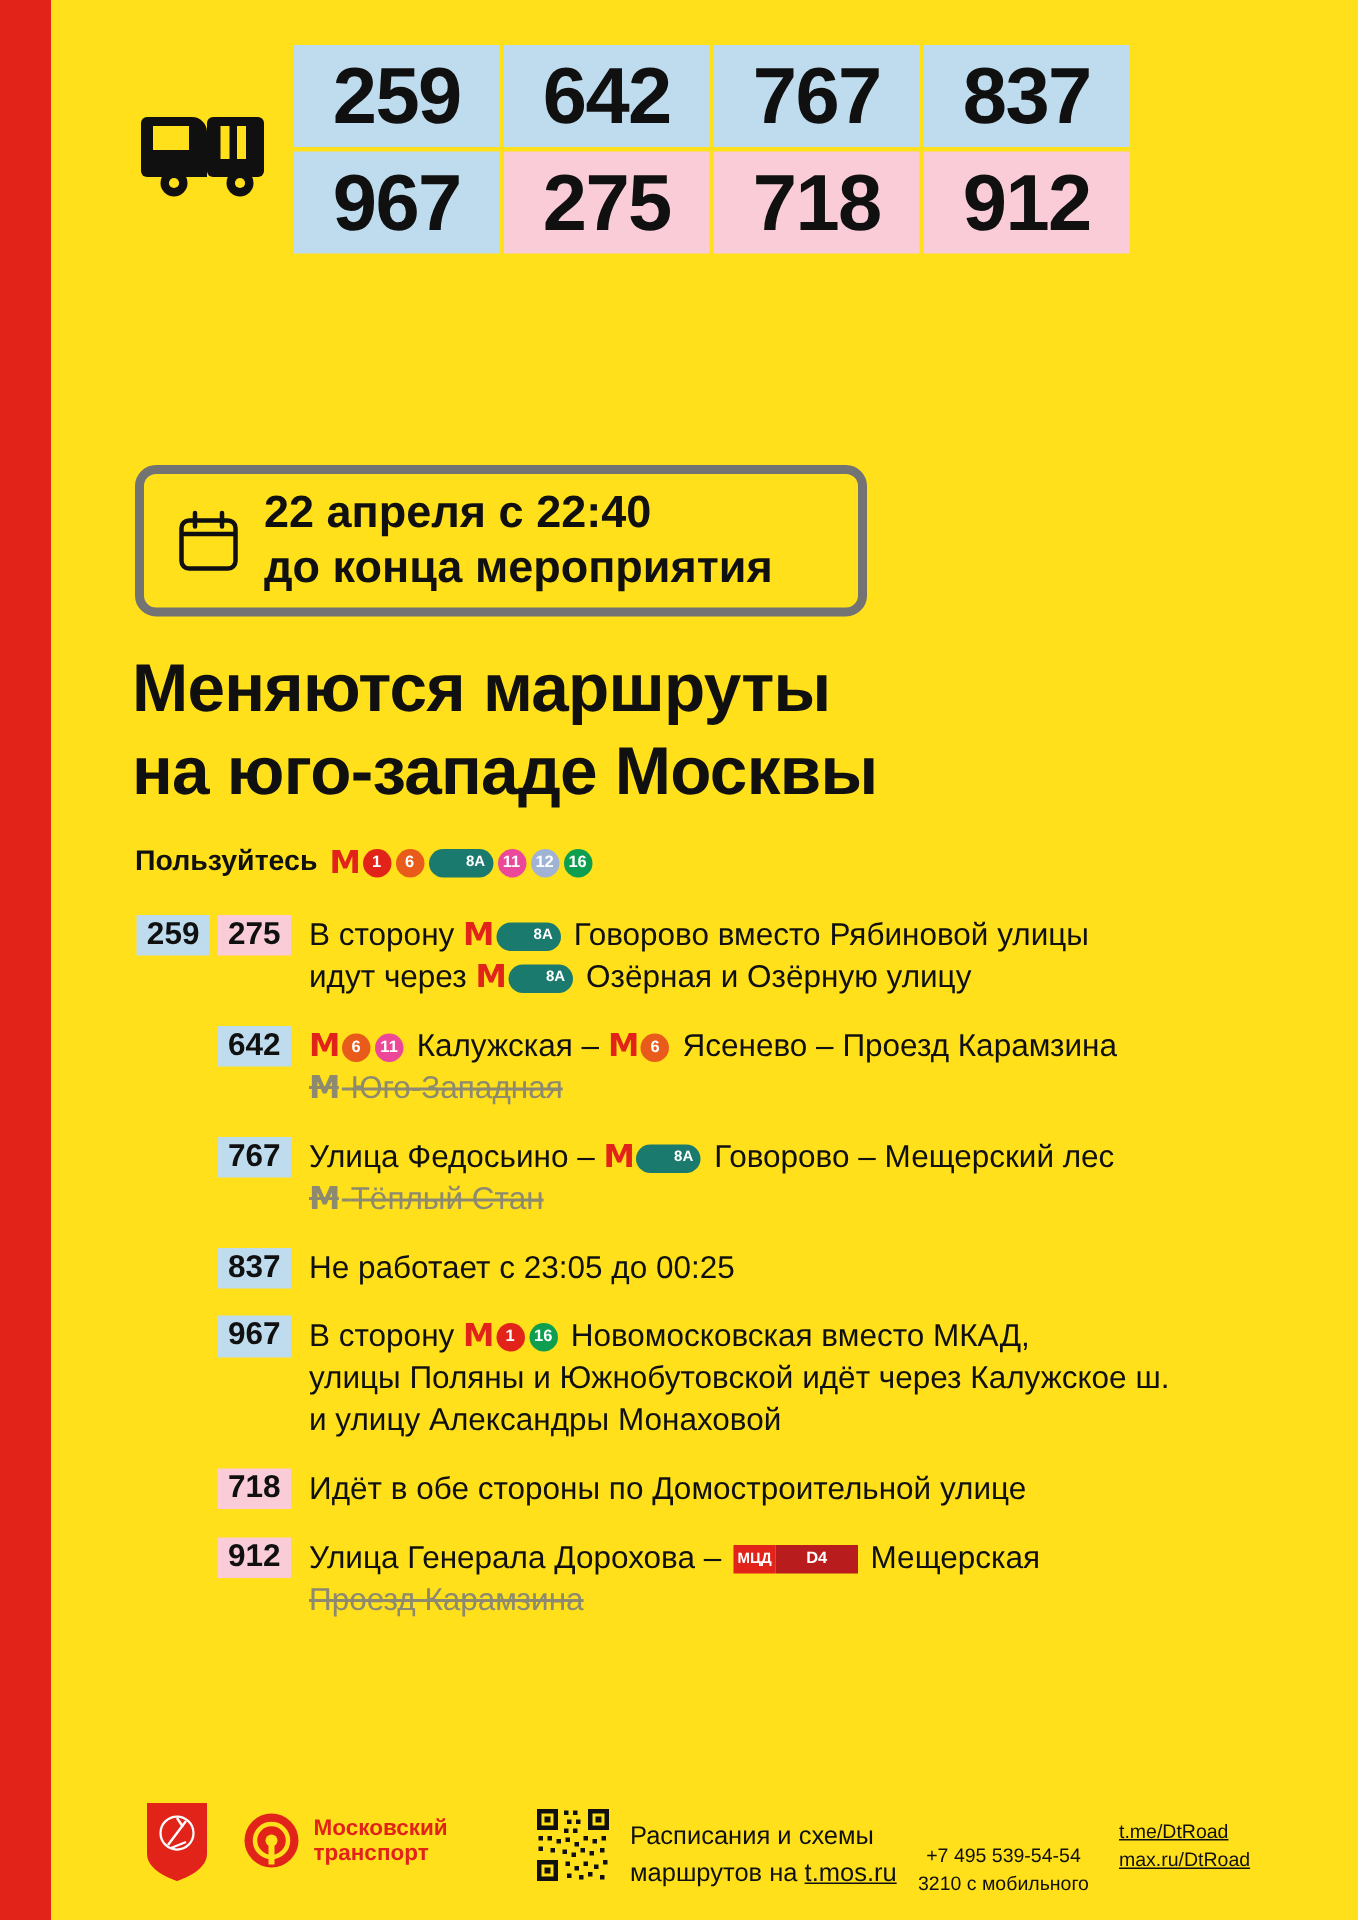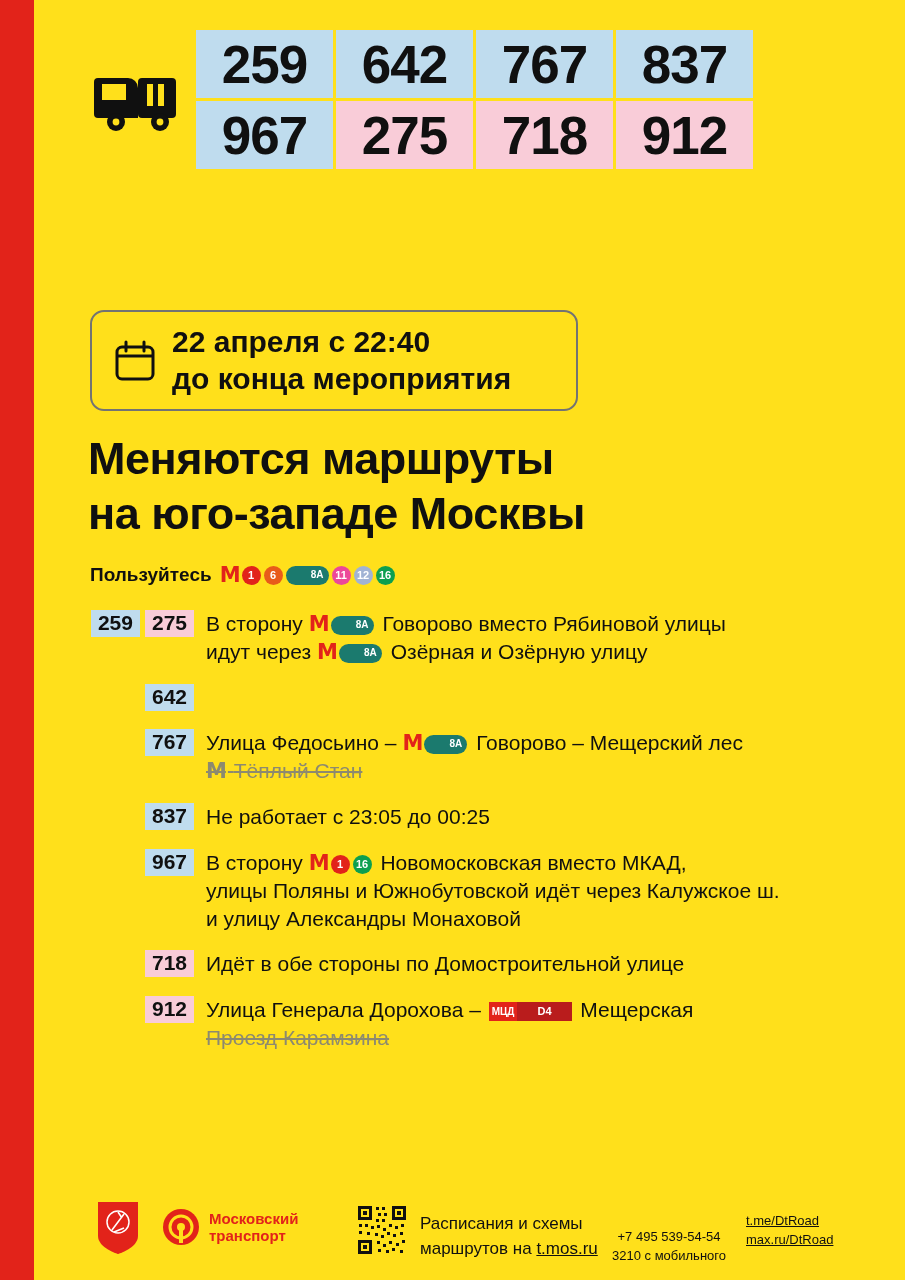--- a/index.html
+++ b/index.html
@@ -61,21 +61,21 @@
   .blue { background: #bfdcee; }
   .pink { background: #f9ccd8; }
 
   
   .date-box {
     position: absolute;
     left: 56px;
     top: 310px;
     width: 488px;
     height: 101px;
-    border: 2px solid #737373;
+    border: 6px solid #737373;
     border-radius: 14px;
     display: flex;
     align-items: center;
     padding-left: 22px;
     box-sizing: border-box;
   }
   .cal-icon {
     width: 42px;
     height: 42px;
     margin-right: 16px;
@@ -350,20 +350,32 @@
           <span>идут через</span>
           <span class="m-letter">M</span><span class="line-badge l8a wide">8А</span>
           <span>Озёрная и Озёрную улицу</span>
         </span>
       </div>
     </div>
 
     <div class="route-row">
       <div class="num-col">
         <span class="num-chip blue">642</span>
+      </div>
+      <div class="desc">
+        <span class="row-line">
+          <span class="m-letter">M</span><span class="line-badge l6">6</span><span class="line-badge l11">11</span>
+          <span>Калужская –</span>
+          <span class="m-letter">M</span><span class="line-badge l6">6</span>
+          <span>Ясенево – Проезд Карамзина</span>
+        </span>
+        <span class="row-line strike">
+          <span class="m-letter">M</span>
+          <span>Юго-Западная</span>
+        </span>
       </div>
     </div>
 
     <div class="route-row">
       <div class="num-col">
         <span class="num-chip blue">767</span>
       </div>
       <div class="desc">
         <span class="row-line">
           <span>Улица Федосьино –</span>

